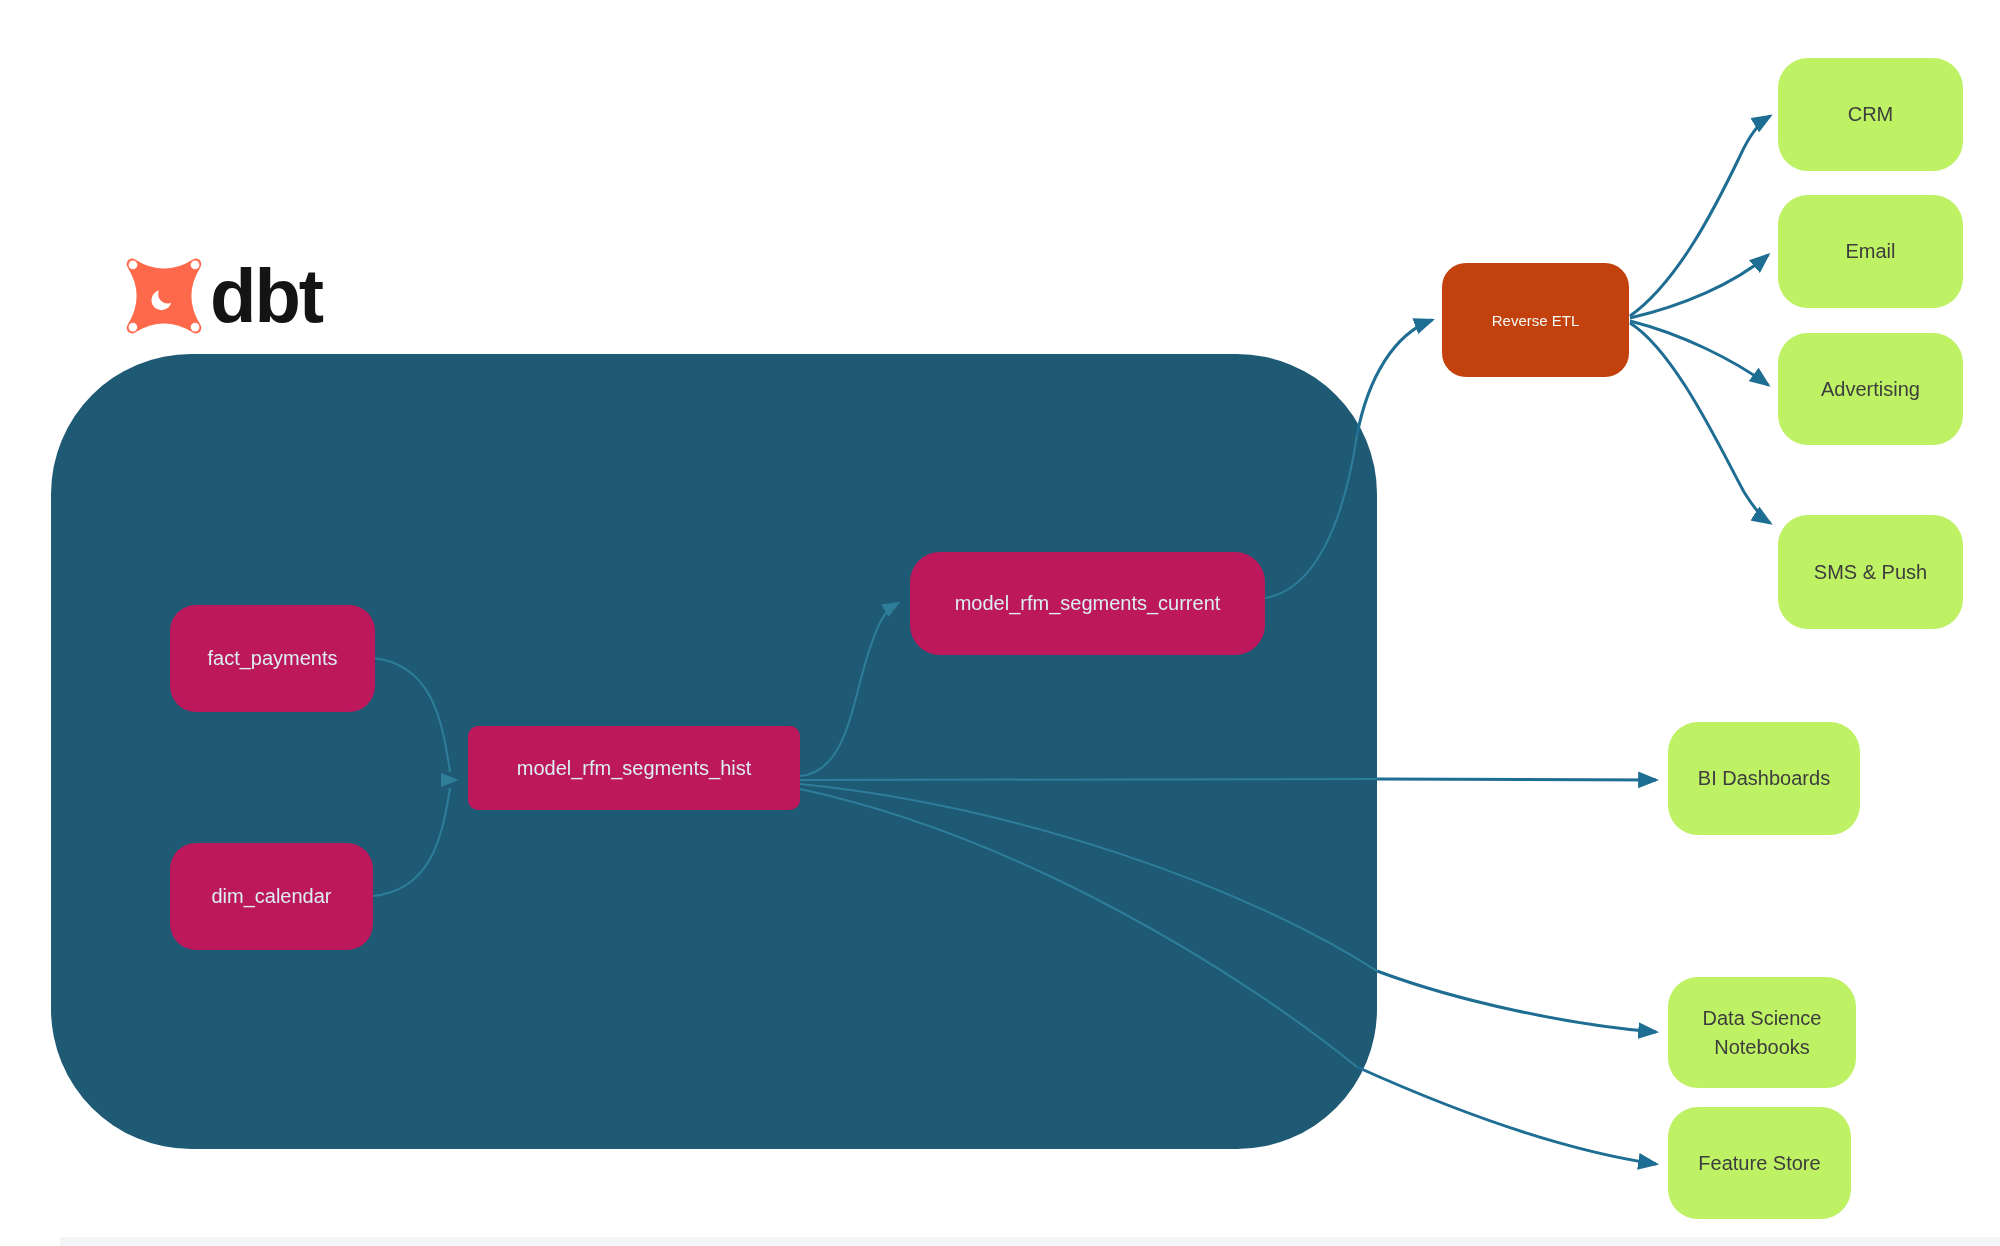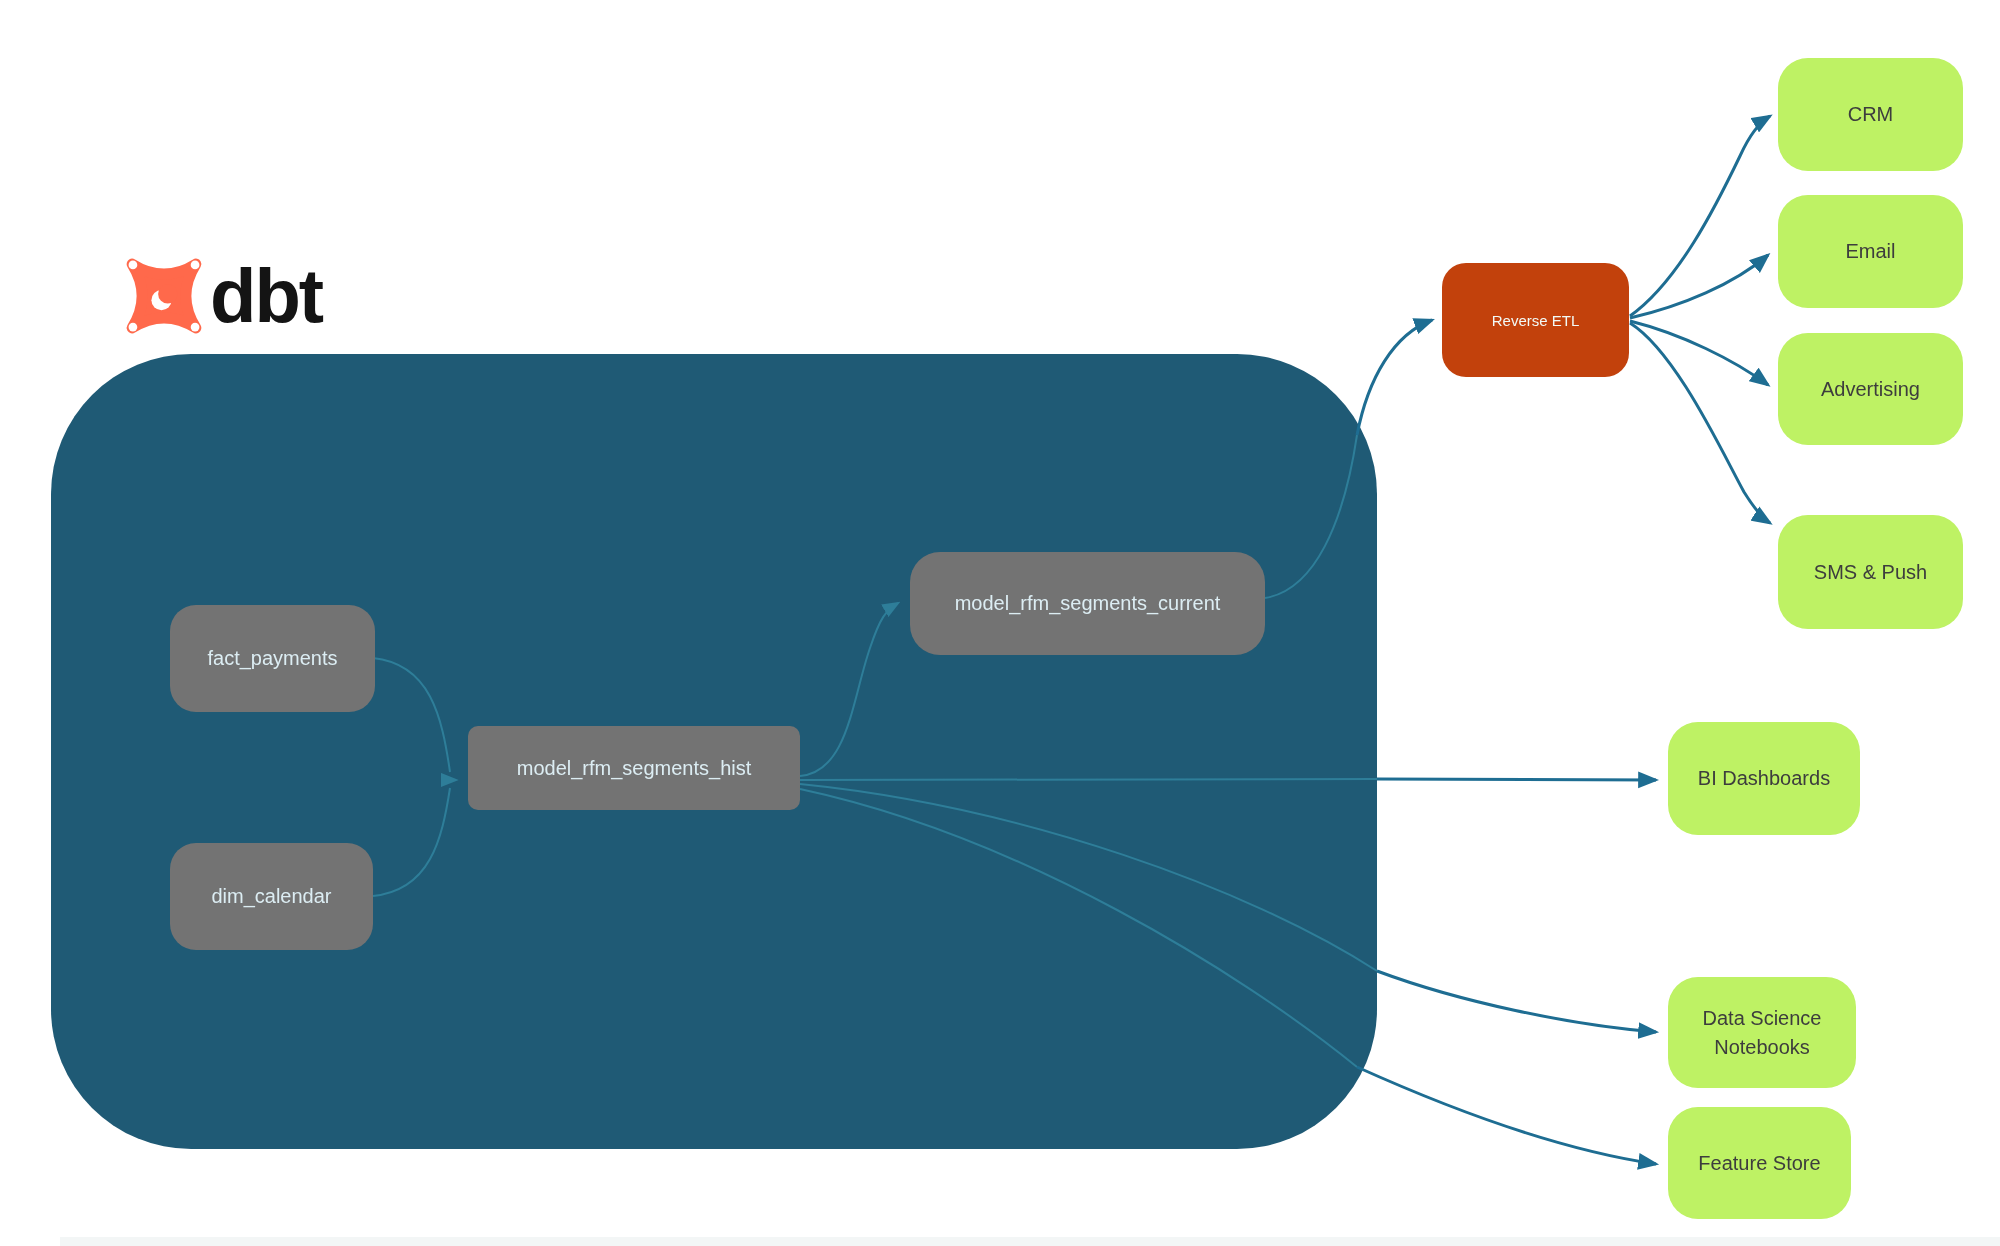--- a/index.html
+++ b/index.html
@@ -18,21 +18,21 @@
   }
   
   svg.edges{position:absolute;left:0;top:0;width:2000px;height:1246px;z-index:5;pointer-events:none;}
   .edge-in{stroke:#2e7e99;stroke-width:2;fill:none;}
   .edge-out{stroke:#1e6d92;stroke-width:3;fill:none;}
   
   .node{
     position:absolute;z-index:10;display:flex;align-items:center;justify-content:center;
     text-align:center;box-sizing:border-box;
   }
-  .node-teal{background:#737373;border-radius:26px;color:#dcedf3;font-size:20px;}
+  .node-teal{background:#be185d;border-radius:26px;color:#dcedf3;font-size:20px;}
   .node-green{background:#c2410c;border-radius:24px;color:#f2faf7;font-size:15px;}
   .node-gray{background:#bef264;border-radius:30px;color:#3d3d3d;font-size:20px;line-height:1.45;padding:0 22px;}
   
   .n-fact   {left:170px;top:605px;width:205px;height:107px;}
   .n-dim    {left:170px;top:843px;width:203px;height:107px;}
   .n-hist   {left:468px;top:726px;width:332px;height:84px;border-radius:10px;}
   .n-current{left:910px;top:552px;width:355px;height:103px;border-radius:30px;}
   .n-retl   {left:1442px;top:263px;width:187px;height:114px;}
   .n-crm    {left:1778px;top:58px;width:185px;height:113px;}
   .n-email  {left:1778px;top:195px;width:185px;height:113px;align-items:center;}

